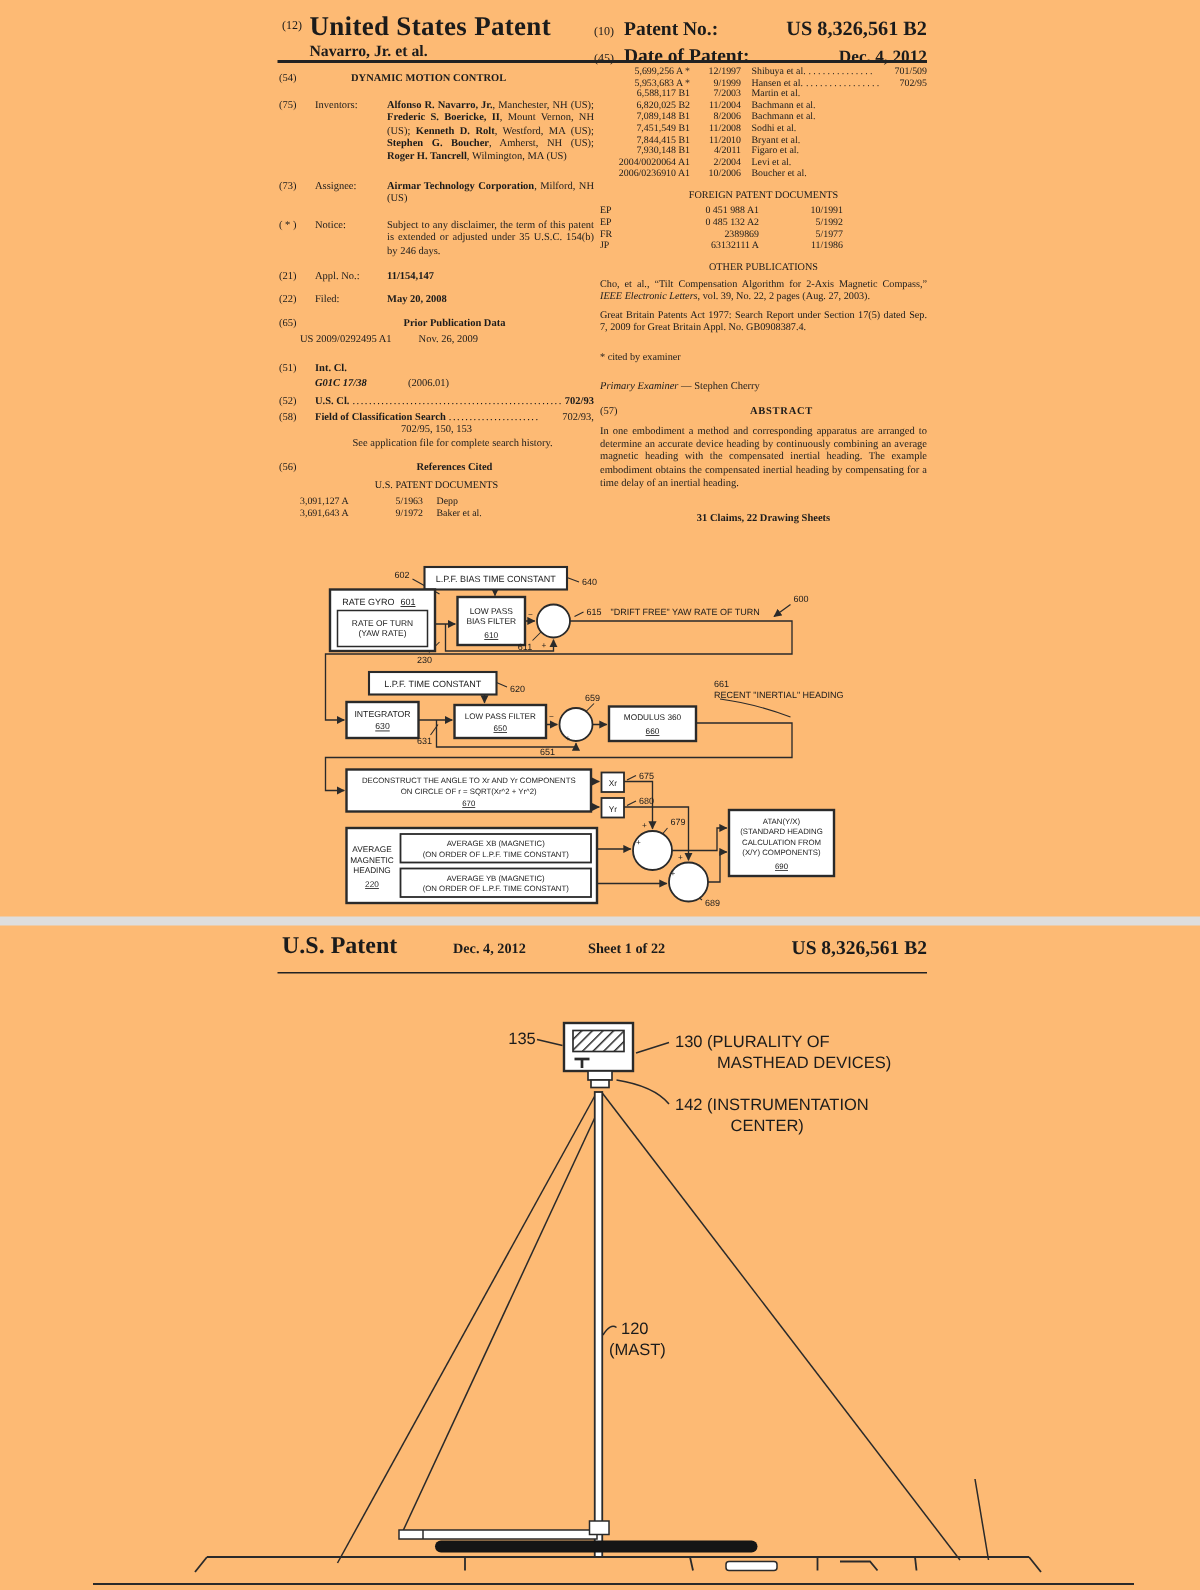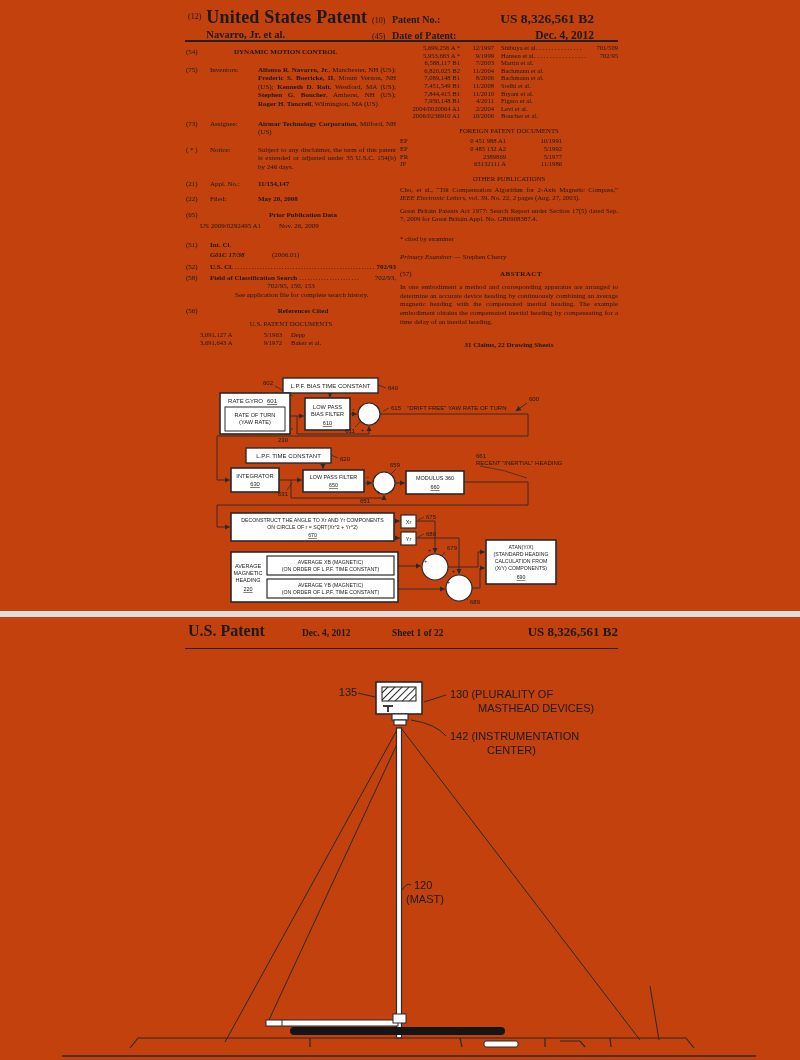--- a/index.html
+++ b/index.html
@@ -1,29 +1,29 @@
 <!DOCTYPE html>
 <html><head>
 <meta charset="utf-8">
 <style>
   html,body{margin:0;padding:0;background:#fff;}
-  #page{position:relative;width:800px;height:1060px;background:#c2410c;overflow:hidden;
+  #page{position:relative;width:800px;height:1060px;background:#fdba74;overflow:hidden;
         font-family:"Liberation Serif",serif;color:#1b1b1b;}
   .abs{position:absolute;}
   .bold{font-weight:bold;}
   .bi{font-weight:bold;font-style:italic;}
   .ctr{text-align:center;}
   
   .ph-left{display:flex;gap:5px;}
   .ph-n{font-size:8px;padding-top:5px;}
   .ph-title{font-size:18px;font-weight:bold;letter-spacing:.2px;}
   .ph-auth{font-size:10.5px;font-weight:bold;margin-top:1px;}
   .ph-row{display:flex;align-items:baseline;margin-bottom:2px;}
   .ph-row .ph-n{padding-top:0;flex:none;width:20px;}
-  .ph-lbl{font-size:10px;font-weight:bold;flex:1;}
+  .ph-lbl{font-size:13px;font-weight:bold;flex:1;}
   .ph-big{font-size:13.5px;font-weight:bold;}
   .ph-med{font-size:11.5px;font-weight:bold;}
   .rule{background:#222;}
   
   .bib-row{display:flex;font-size:7px;line-height:8.6px;}
   .b-num{width:24px;flex:none;}
   .b-lbl{width:48px;flex:none;}
   .b-txt{flex:1;text-align:justify;}
   .dots{flex:1;overflow:hidden;white-space:nowrap;letter-spacing:1px;margin:0 2px;}
   .cite-row{display:flex;font-size:6.6px;line-height:7.6px;}
@@ -56,21 +56,21 @@
 
 <div id="page">
 
   <div class="abs ph-left" style="left:188px;top:7px;">
     <span class="ph-n">(12)</span>
     <div>
       <div class="ph-title">United States Patent</div>
       <div class="ph-auth">Navarro, Jr. et al.</div>
     </div>
   </div>
-  <div class="abs" style="left:372px;top:11px;width:222px;font-family:Liberation Serif, serif;">
+  <div class="abs" style="left:396px;top:11px;width:222px;font-family:Liberation Serif, serif;">
     <div class="ph-row">
       <span class="ph-n">(10)</span>
       <span class="ph-lbl">Patent No.:</span>
       <span class="ph-big">US 8,326,561 B2</span>
     </div>
     <div class="ph-row">
       <span class="ph-n">(45)</span>
       <span class="ph-lbl">Date of Patent:</span>
       <span class="ph-med">Dec. 4, 2012</span>
     </div>

